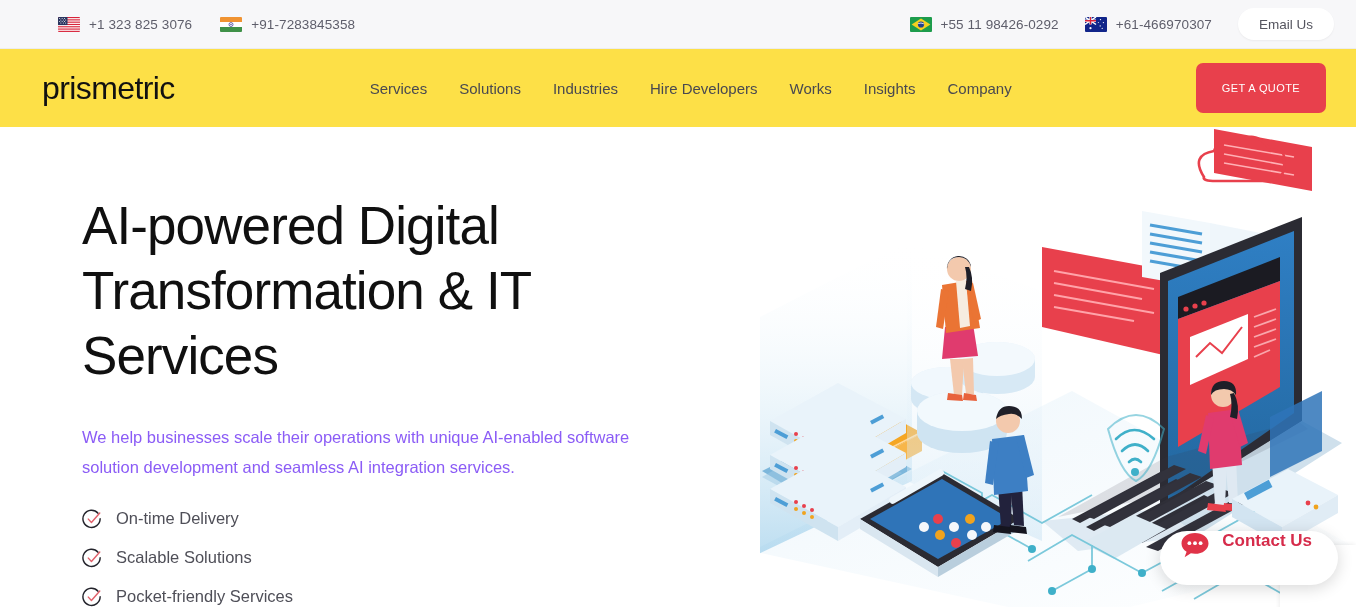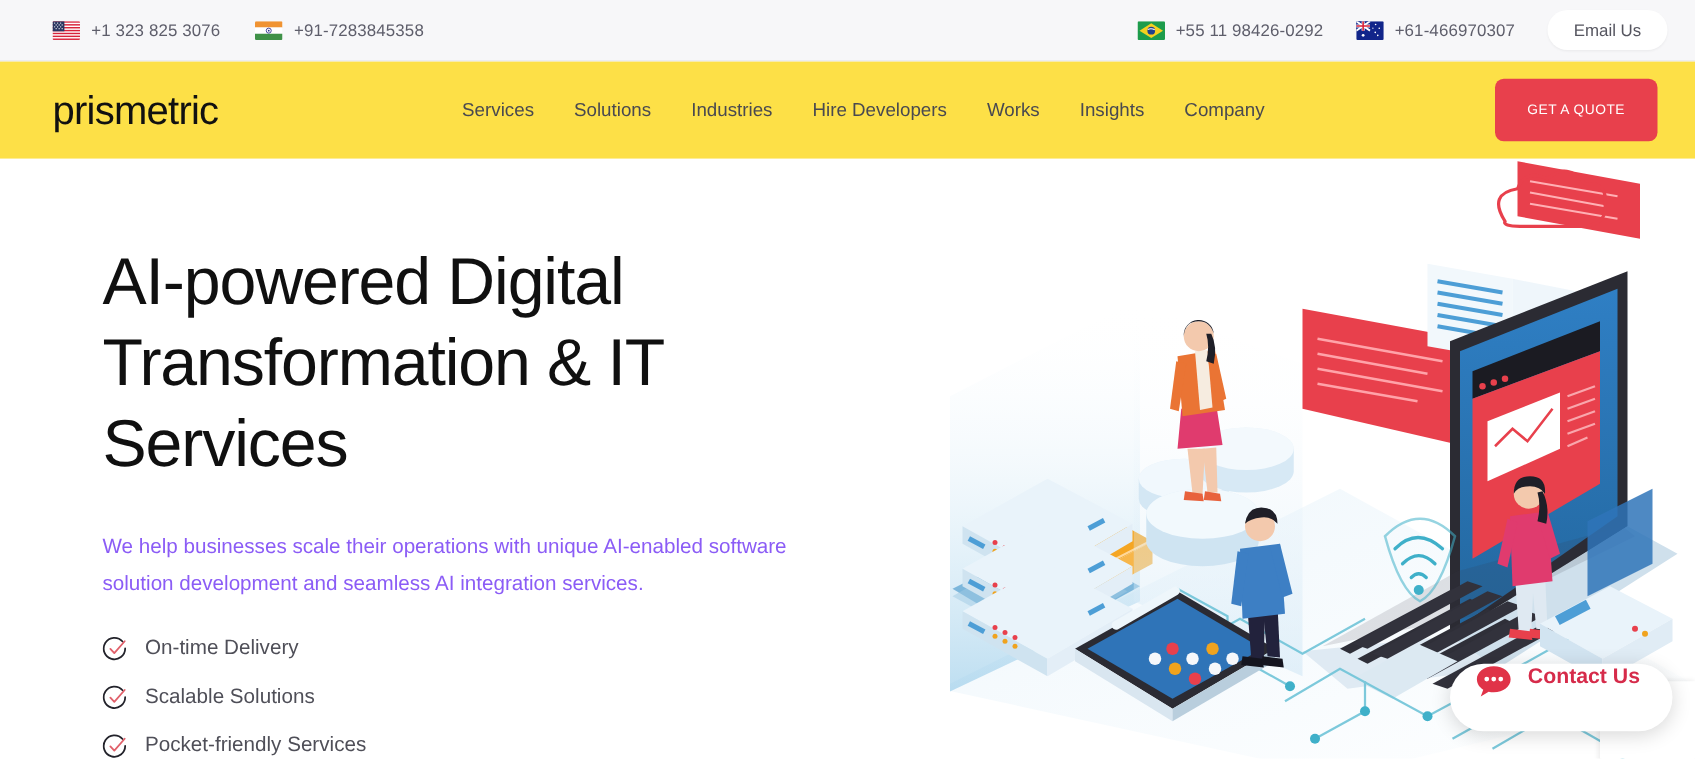--- a/index.html
+++ b/index.html
@@ -15,21 +15,21 @@
   
   .topbar {
     position: relative;
     height: 49px;
     background: #f7f7f9;
     border-bottom: 1px solid #ececee;
     display: flex;
     align-items: center;
     padding: 0 22px 0 42px;
   }
-  .topbar-left { display: flex; align-items: center; gap: 28px; }
+  .topbar-left { display: flex; align-items: center; gap: 28px; margin-left: 16px; }
   .topbar-right { display: flex; gap: 26px; margin-left: auto; }
 
   .contact-item { display: flex; align-items: center; gap: 9px; }
   .contact-item .phone-text {
     font-size: 13.5px;
     color: #5e5e6b;
     letter-spacing: 0.1px;
     white-space: nowrap;
   }
 

